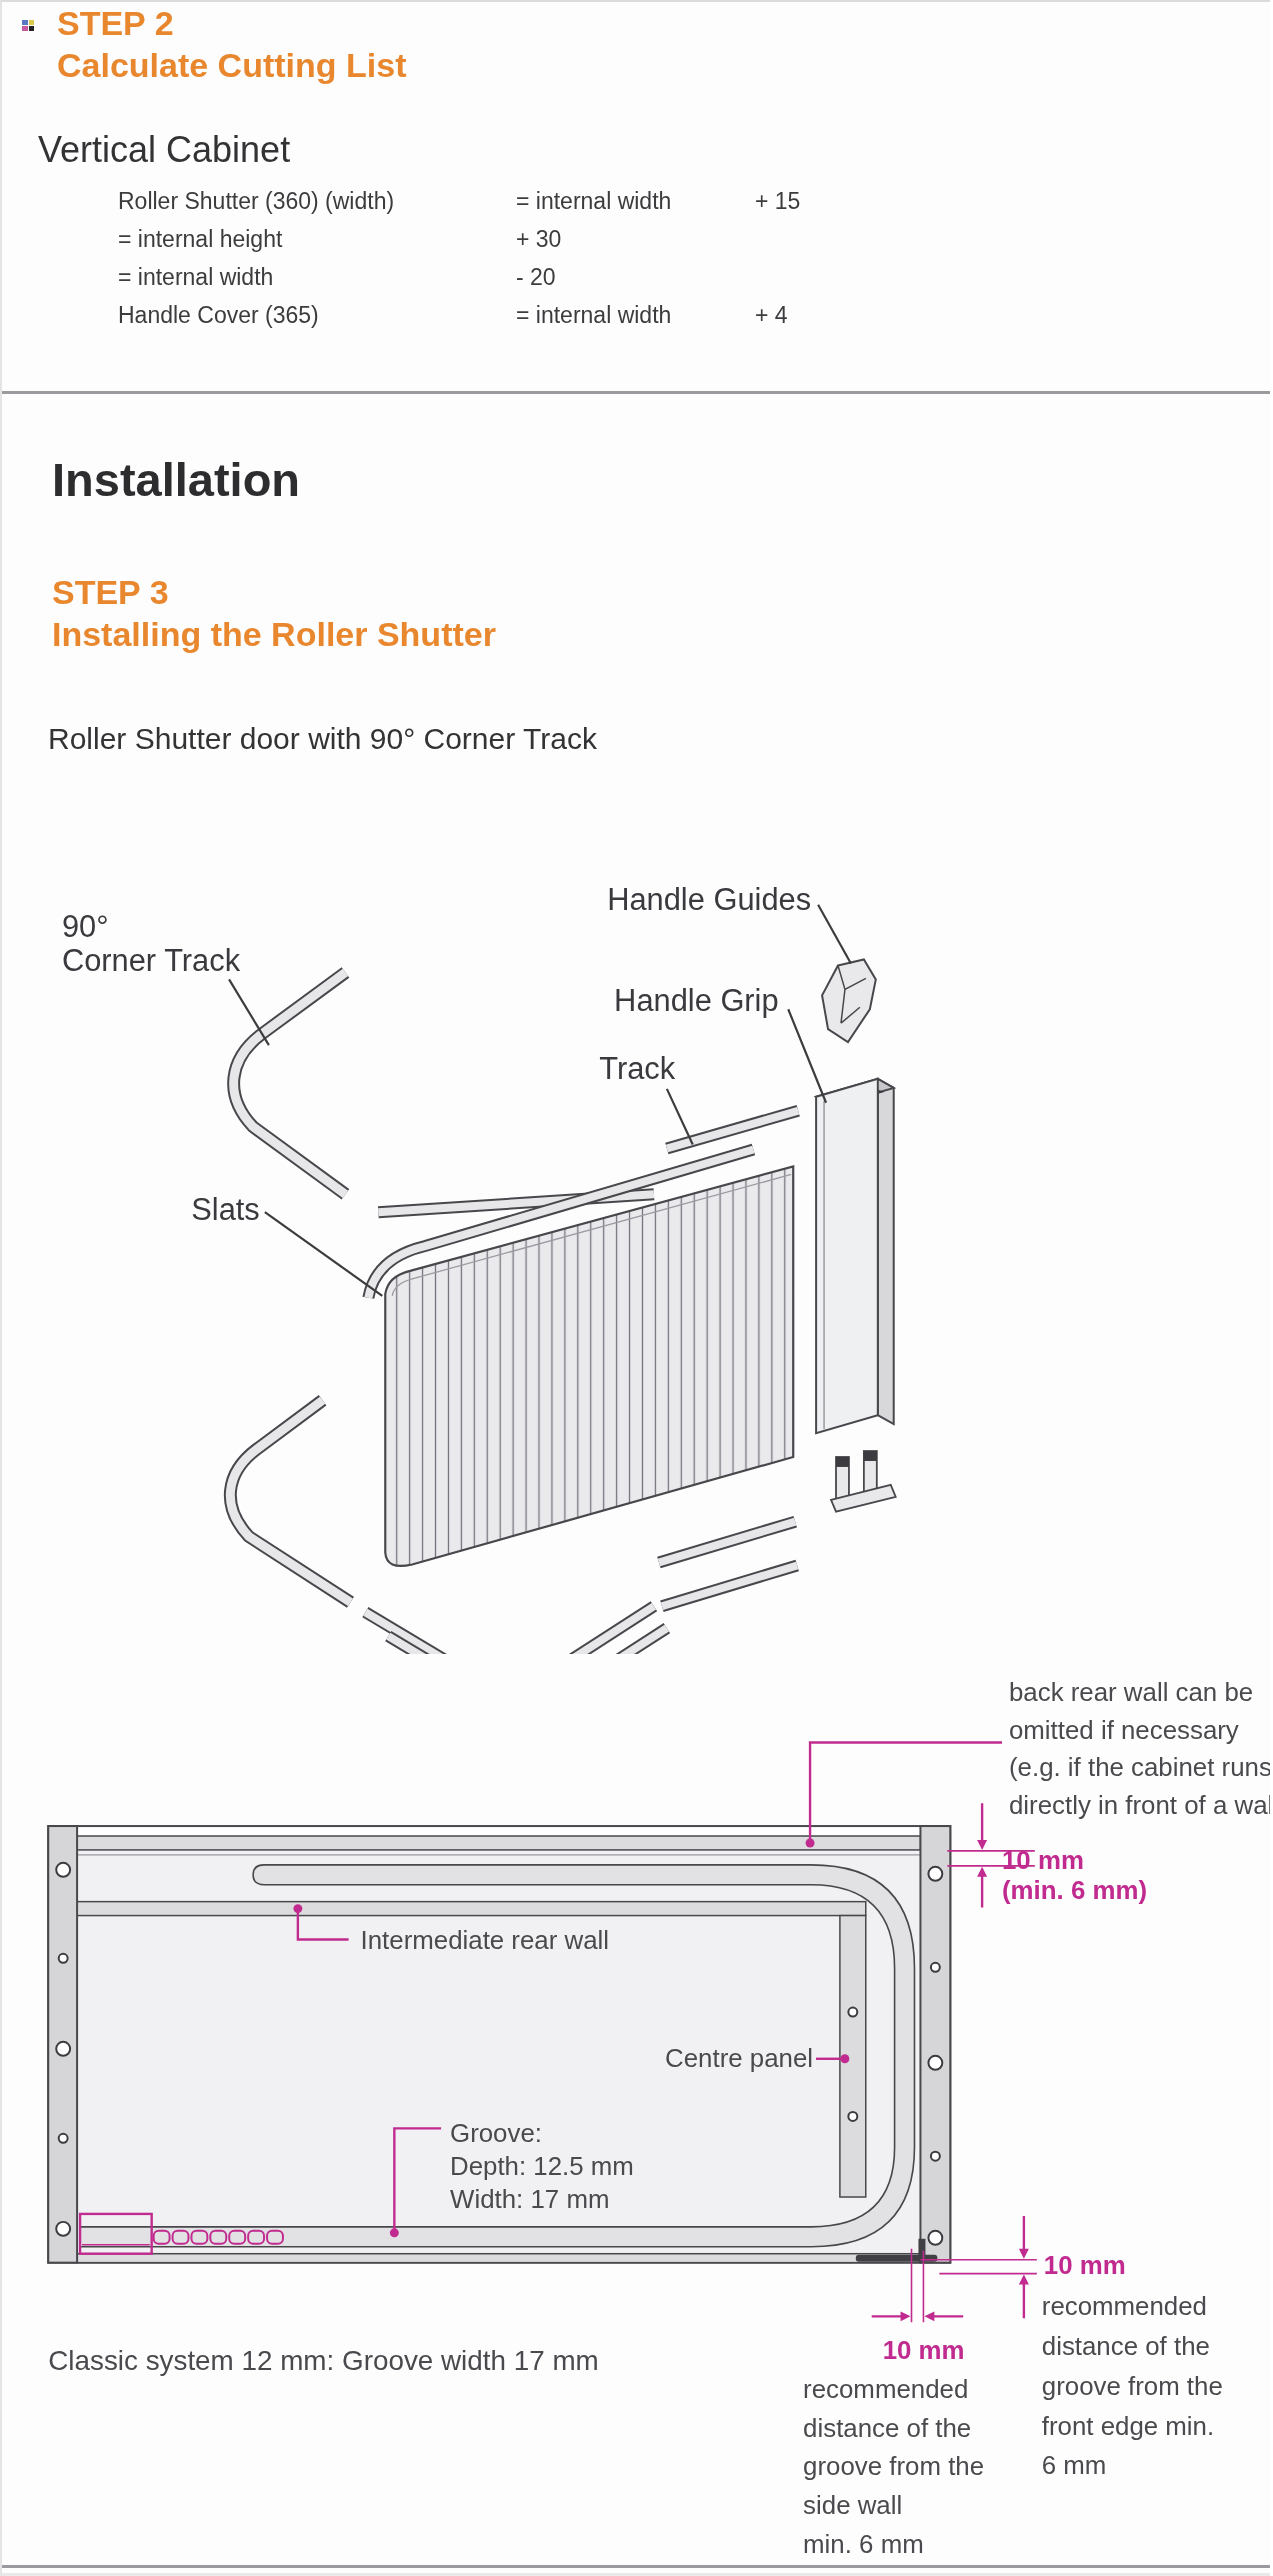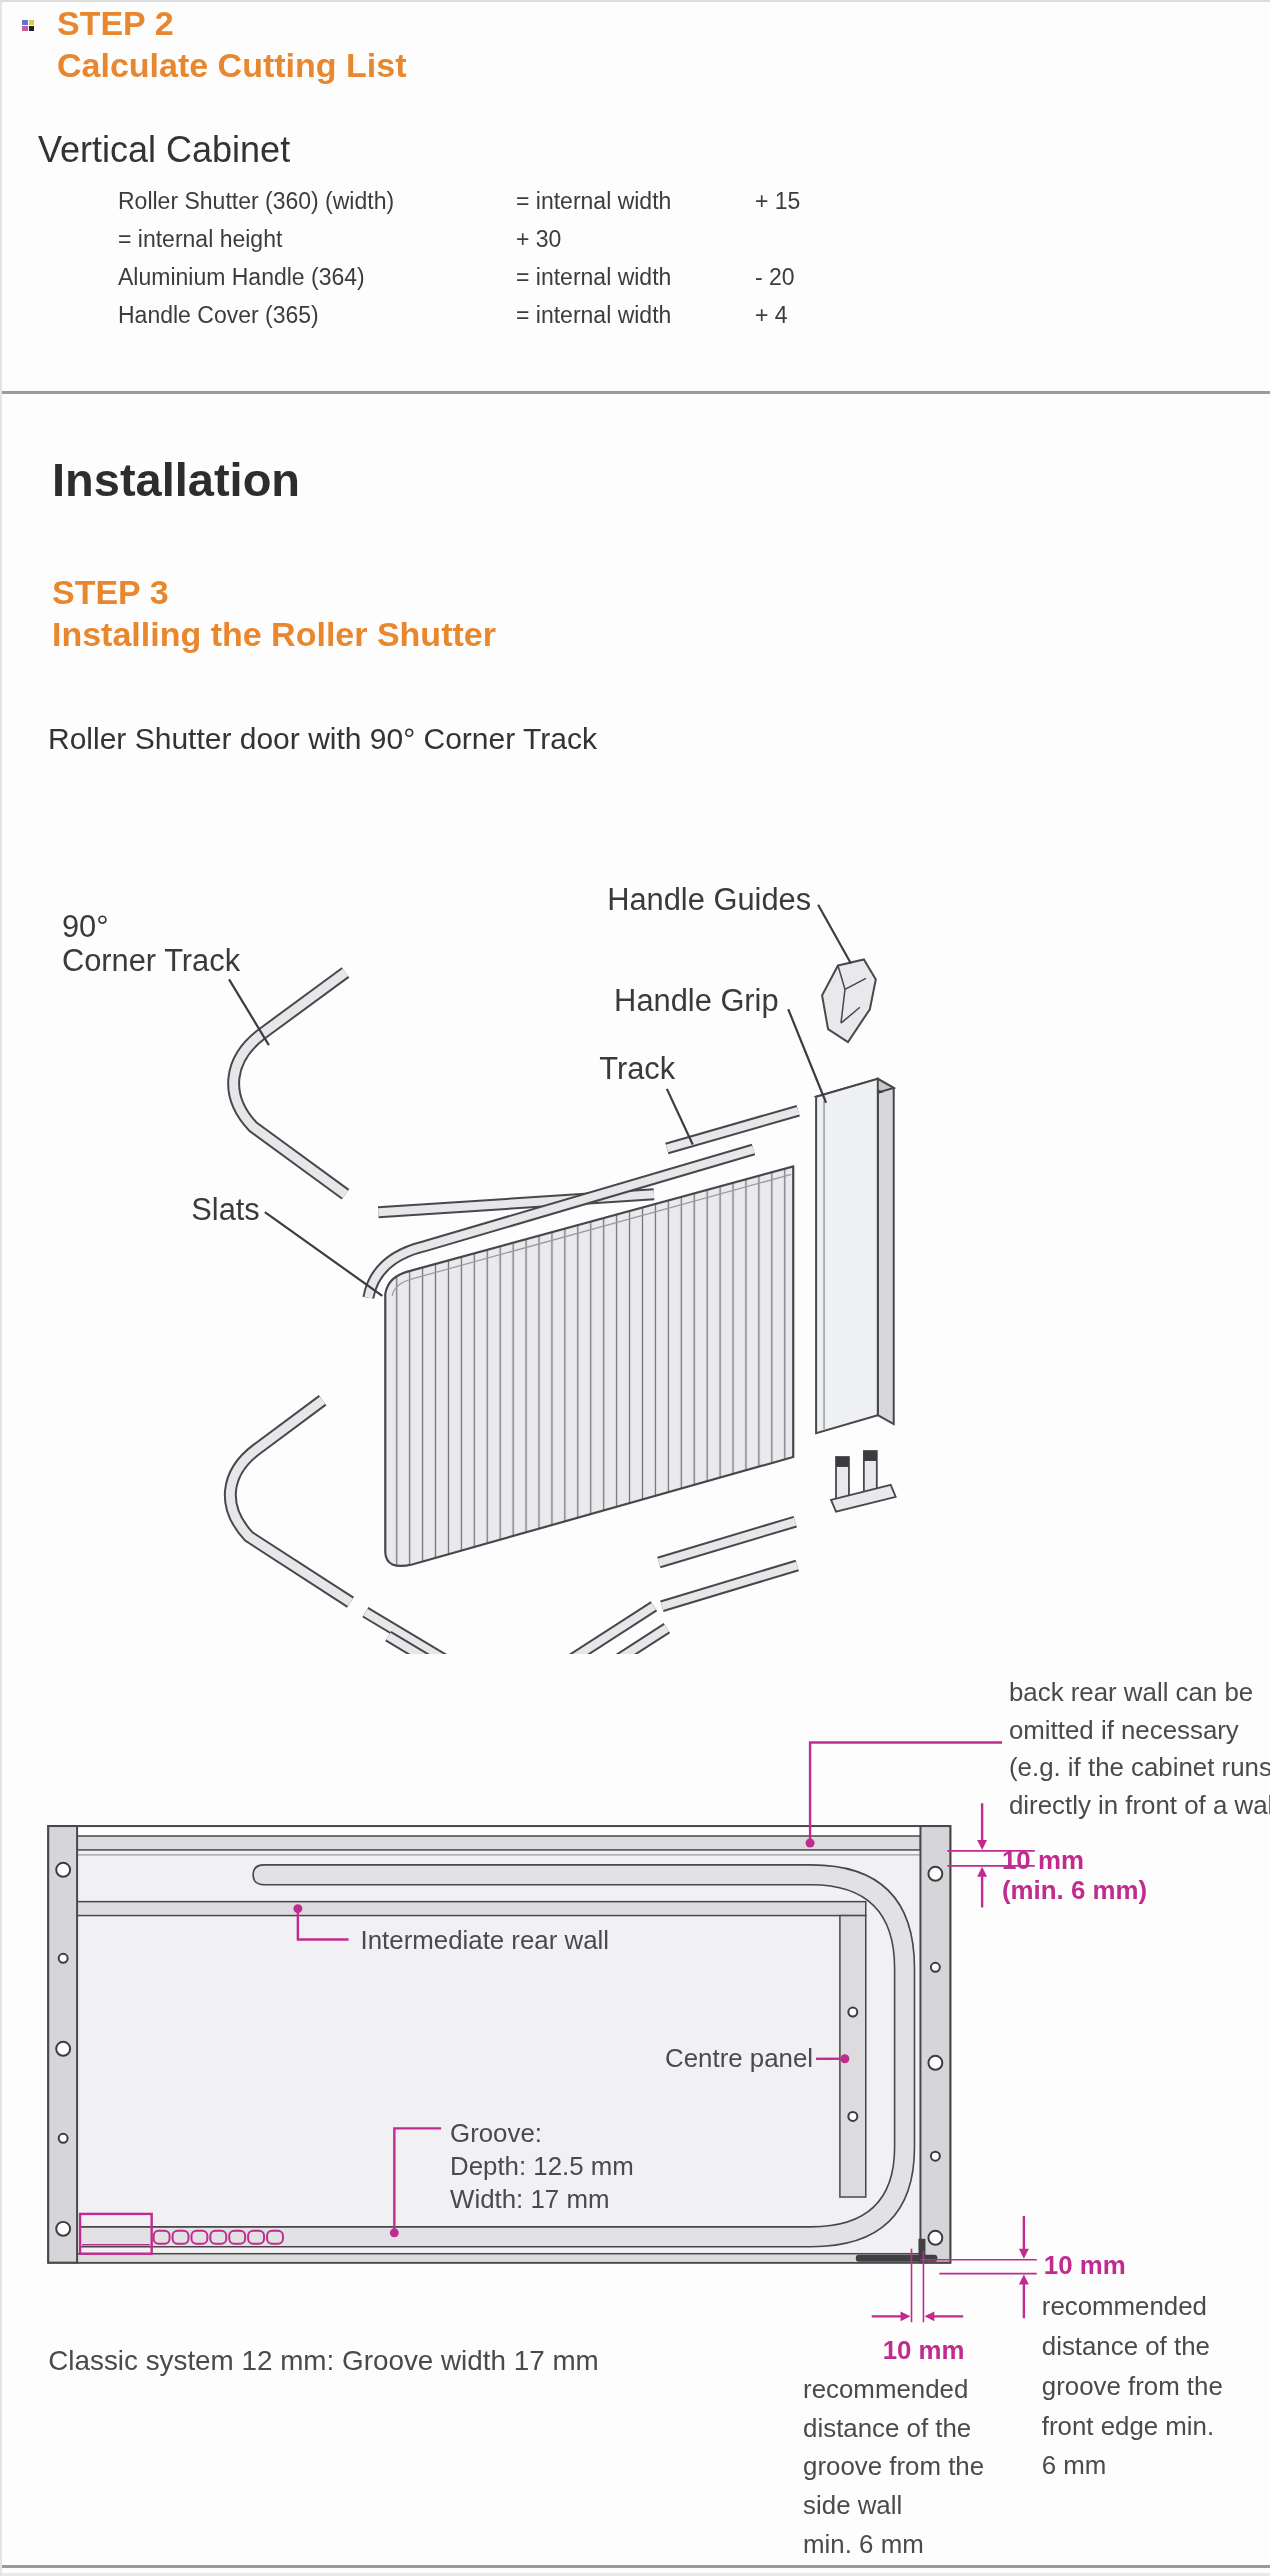--- a/index.html
+++ b/index.html
@@ -61,21 +61,20 @@
     <div class="crow">
       <span>Roller Shutter (360) (width)</span>
       <span>= internal width</span>
       <span>+ 15</span>
     </div>
     <div class="crow">
       <span>= internal height</span>
       <span>+ 30</span>
     </div>
     <div class="crow">
-      <span>Aluminium Handle (364)</span>
       <span>= internal width</span>
       <span>- 20</span>
     </div>
     <div class="crow">
       <span>Handle Cover (365)</span>
       <span>= internal width</span>
       <span>+ 4</span>
     </div>
   </div>
 

